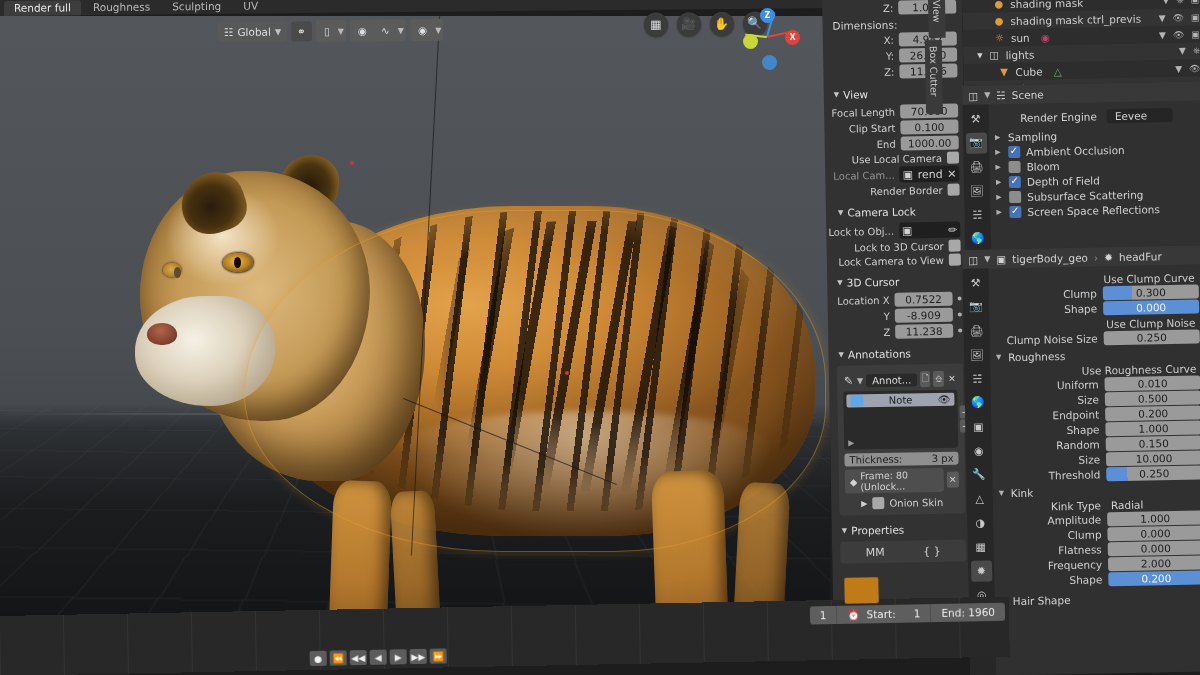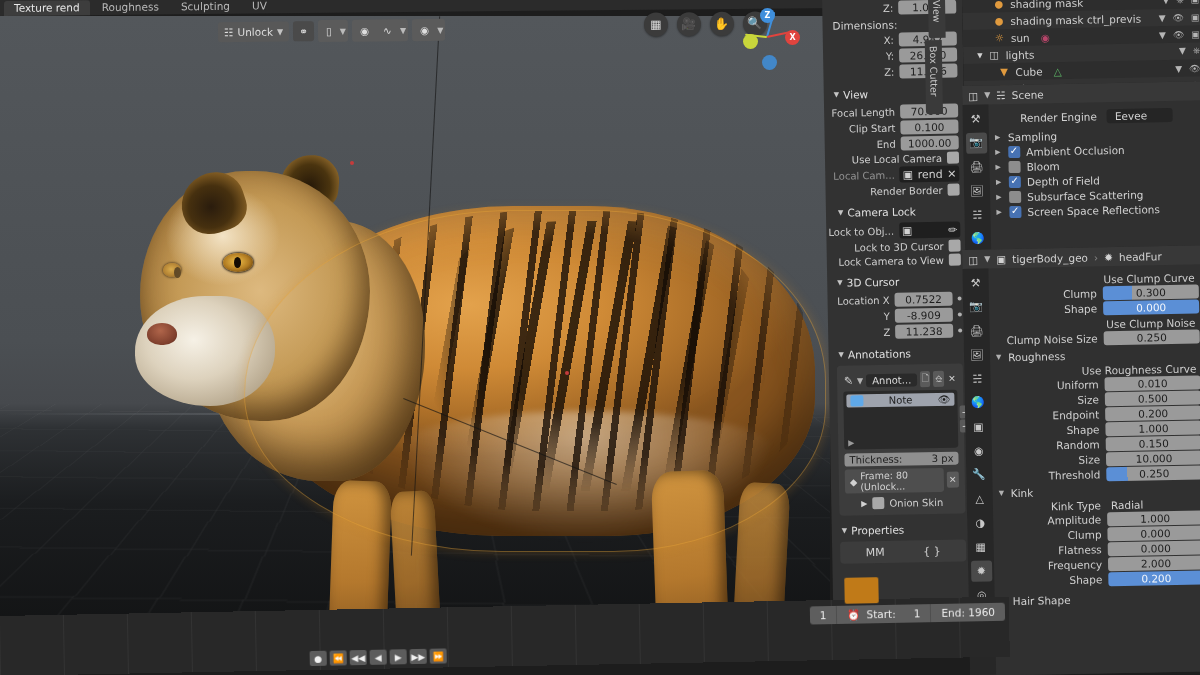--- a/index.html
+++ b/index.html
@@ -311,31 +311,31 @@
       <div class="t-wire wire-d"></div>
       <div class="t-dot" style="left:255px;top:50px"></div>
       <div class="t-dot" style="left:470px;top:260px"></div>
     </div>
 
     <div id="lefttools"></div>
   </div>
 
   <div id="topbar">
     <div class="tabs">
-      <div class="wtab active">Texture rend</div>
+      <div class="wtab active">Render full</div>
       <div class="wtab">Roughness</div>
       <div class="wtab">Sculpting</div>
       <div class="wtab">UV</div>
     </div>
   </div>
 
   <div id="vpheader">
     <div class="hbtn">
       <span>☷</span>
-      <span>Unlock</span>
+      <span>Global</span>
       <span class="chev">▼</span>
     </div>
     <div class="hbtn dark">
       <span>⚭</span>
     </div>
     <div class="hgroup">
       <span class="hbtn flat">▯</span>
       <span class="chev">▼</span>
     </div>
     <div class="hgroup">

